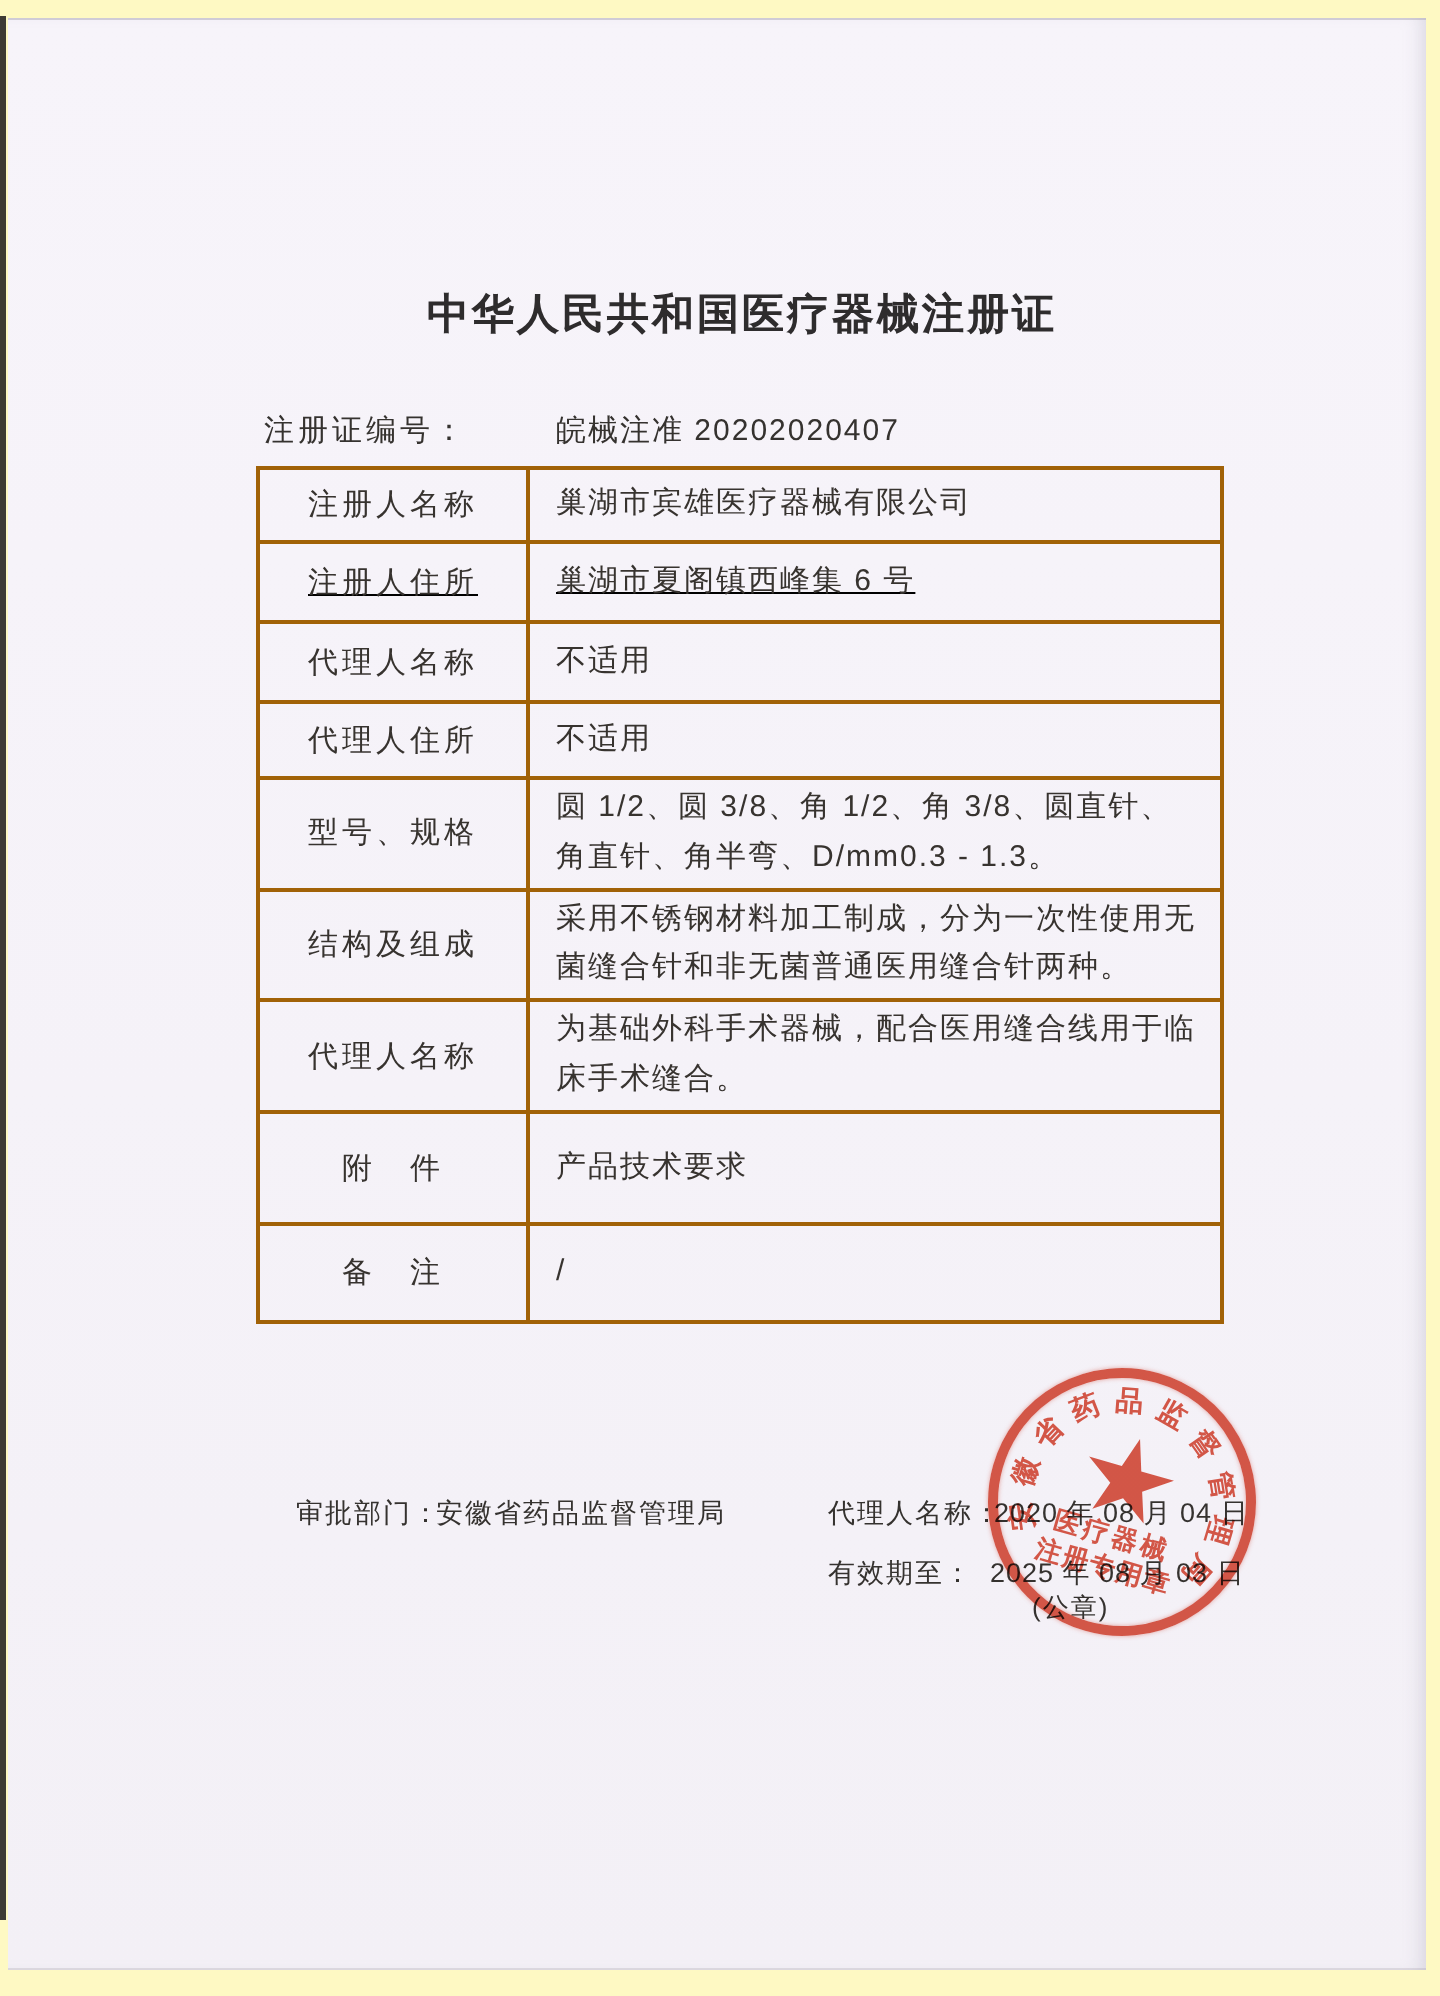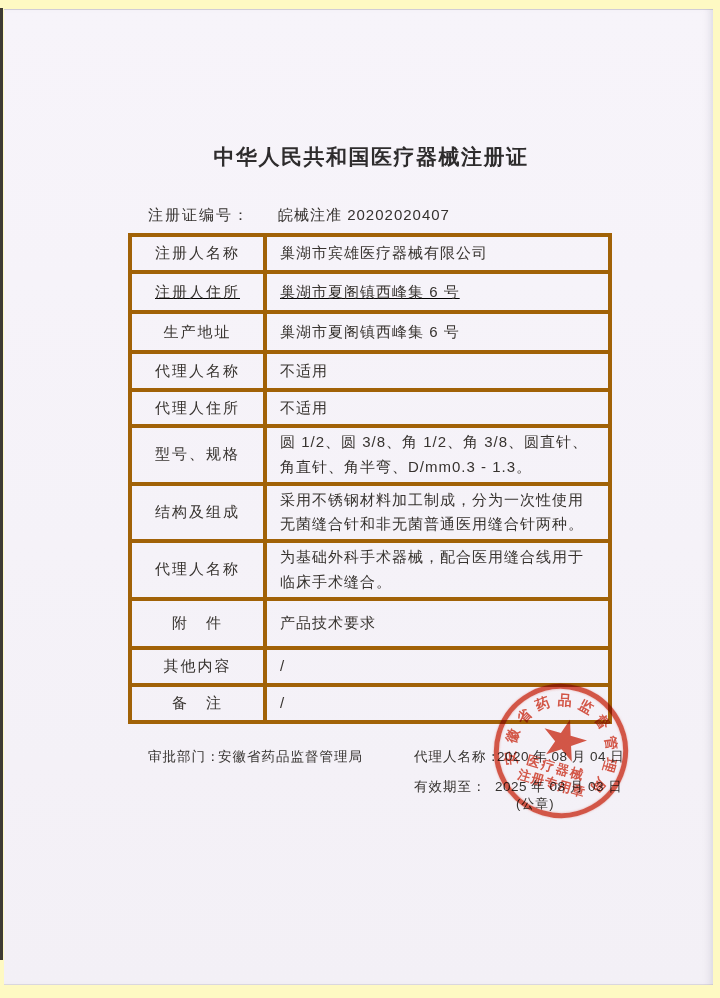--- a/index.html
+++ b/index.html
@@ -23,30 +23,30 @@
   .edge-left{
     position:absolute;left:0;top:8px;width:3px;height:952px;
     background:#1c1a1a;opacity:.85;
   }
   .doc-title{
     position:absolute;left:0;top:143px;width:720px;
     text-align:center;transform:translateX(11px);
     font-size:21px;font-weight:bold;letter-spacing:1.5px;color:#2e2c2d;
   }
   .cert-line{position:absolute;top:206px;left:0;width:720px;font-size:15px;color:#35322f;}
-  .cert-label{position:absolute;left:148px;letter-spacing:2px;}
+  .cert-label{position:absolute;left:132px;letter-spacing:2px;}
   .cert-value{position:absolute;left:278px;letter-spacing:1px;}
 
   table.reg{
     position:absolute;left:128px;top:233px;width:484px;
     border-collapse:collapse;table-layout:fixed;
   }
   table.reg col.c1{width:135px;}
   table.reg td{
-    border:4px solid #a16207;
+    border:2px solid #a16207;
     font-size:15px;color:#37332f;
     vertical-align:middle;
   }
   td.lab{text-align:center;letter-spacing:2px;}
   td.val{padding:2px 10px 2px 13px;letter-spacing:1px;line-height:1.65;}
   tr:nth-child(1){height:37px;}  tr:nth-child(2){height:40px;text-decoration:underline;}
   tr:nth-child(3){height:40px;}  tr:nth-child(4){height:38px;margin-top:28px;}
   tr:nth-child(5){height:36px;}  tr:nth-child(6){height:36px;}
   tr:nth-child(7){height:56px;padding-left:19px;}  tr:nth-child(8){height:56px;}
   tr:nth-child(9){height:49px;}  tr:nth-child(10){height:37px;}
@@ -112,24 +112,20 @@
     <tbody>
       <tr>
         <td class="lab">注册人名称</td>
         <td class="val">巢湖市宾雄医疗器械有限公司</td>
       </tr>
       <tr>
         <td class="lab">注册人住所</td>
         <td class="val">巢湖市夏阁镇西峰集 6 号</td>
       </tr>
       <tr>
-        <td class="lab">生产地址</td>
-        <td class="val">巢湖市夏阁镇西峰集 6 号</td>
-      </tr>
-      <tr>
         <td class="lab">代理人名称</td>
         <td class="val">不适用</td>
       </tr>
       <tr>
         <td class="lab">代理人住所</td>
         <td class="val">不适用</td>
       </tr>
       <tr>
         <td class="lab">型号、规格</td>
         <td class="val">圆 1/2、圆 3/8、角 1/2、角 3/8、圆直针、角直针、角半弯、D/mm0.3 - 1.3。</td>
@@ -138,24 +134,20 @@
         <td class="lab">结构及组成</td>
         <td class="val">采用不锈钢材料加工制成，分为一次性使用无菌缝合针和非无菌普通医用缝合针两种。</td>
       </tr>
       <tr>
         <td class="lab">代理人名称</td>
         <td class="val">为基础外科手术器械，配合医用缝合线用于临床手术缝合。</td>
       </tr>
       <tr>
         <td class="lab">附　件</td>
         <td class="val">产品技术要求</td>
-      </tr>
-      <tr>
-        <td class="lab">其他内容</td>
-        <td class="val">/</td>
       </tr>
       <tr>
         <td class="lab">备　注</td>
         <td class="val">/</td>
       </tr>
     </tbody>
   </table>
 
   <span class="foot f-dept-label">审批部门：</span>
   <span class="foot f-dept-value">安徽省药品监督管理局</span>

